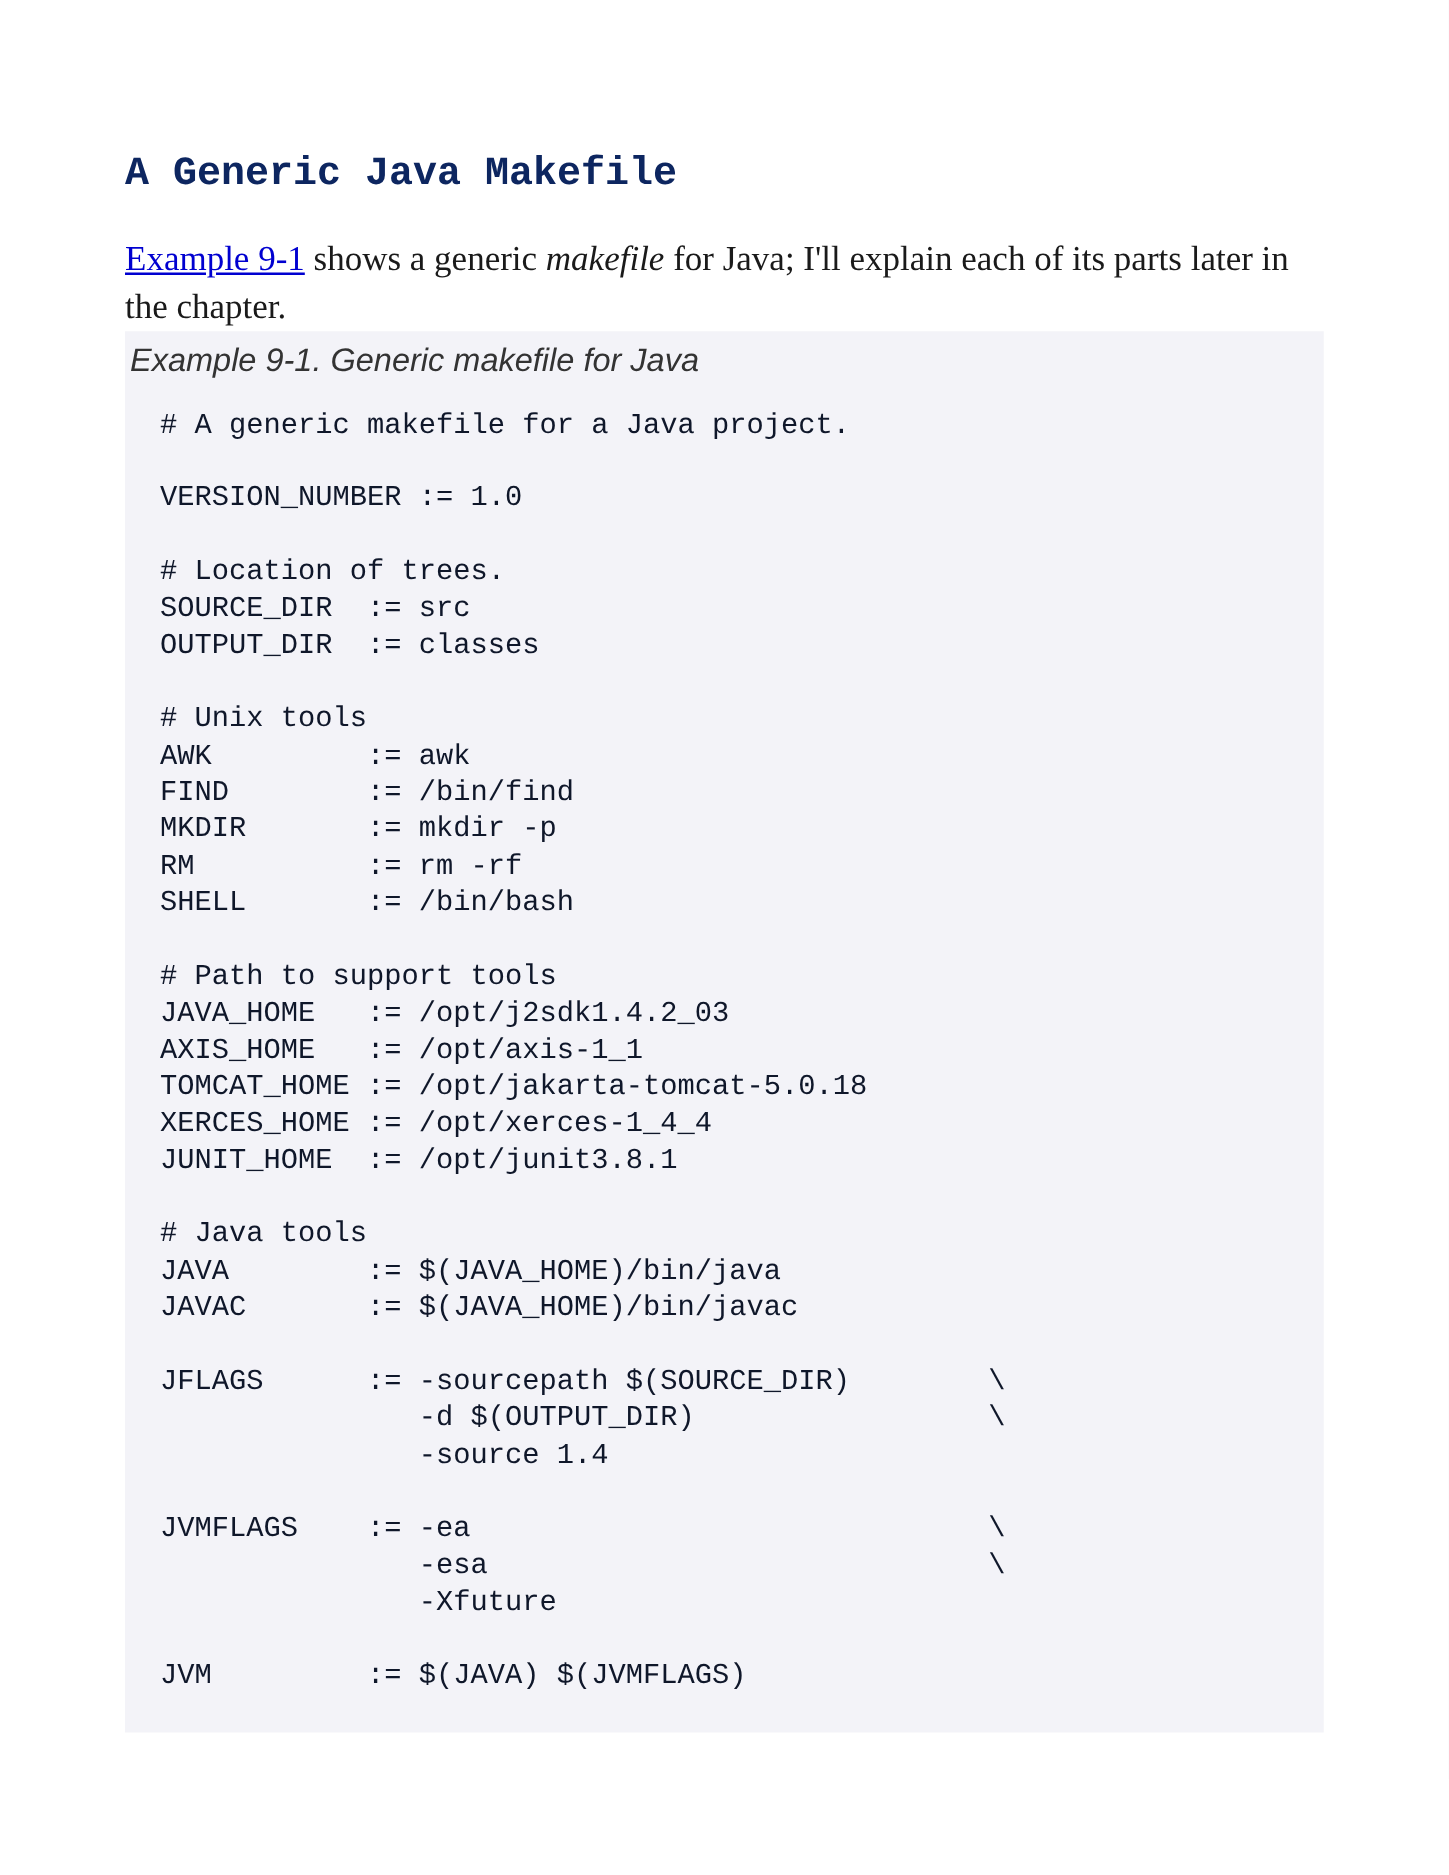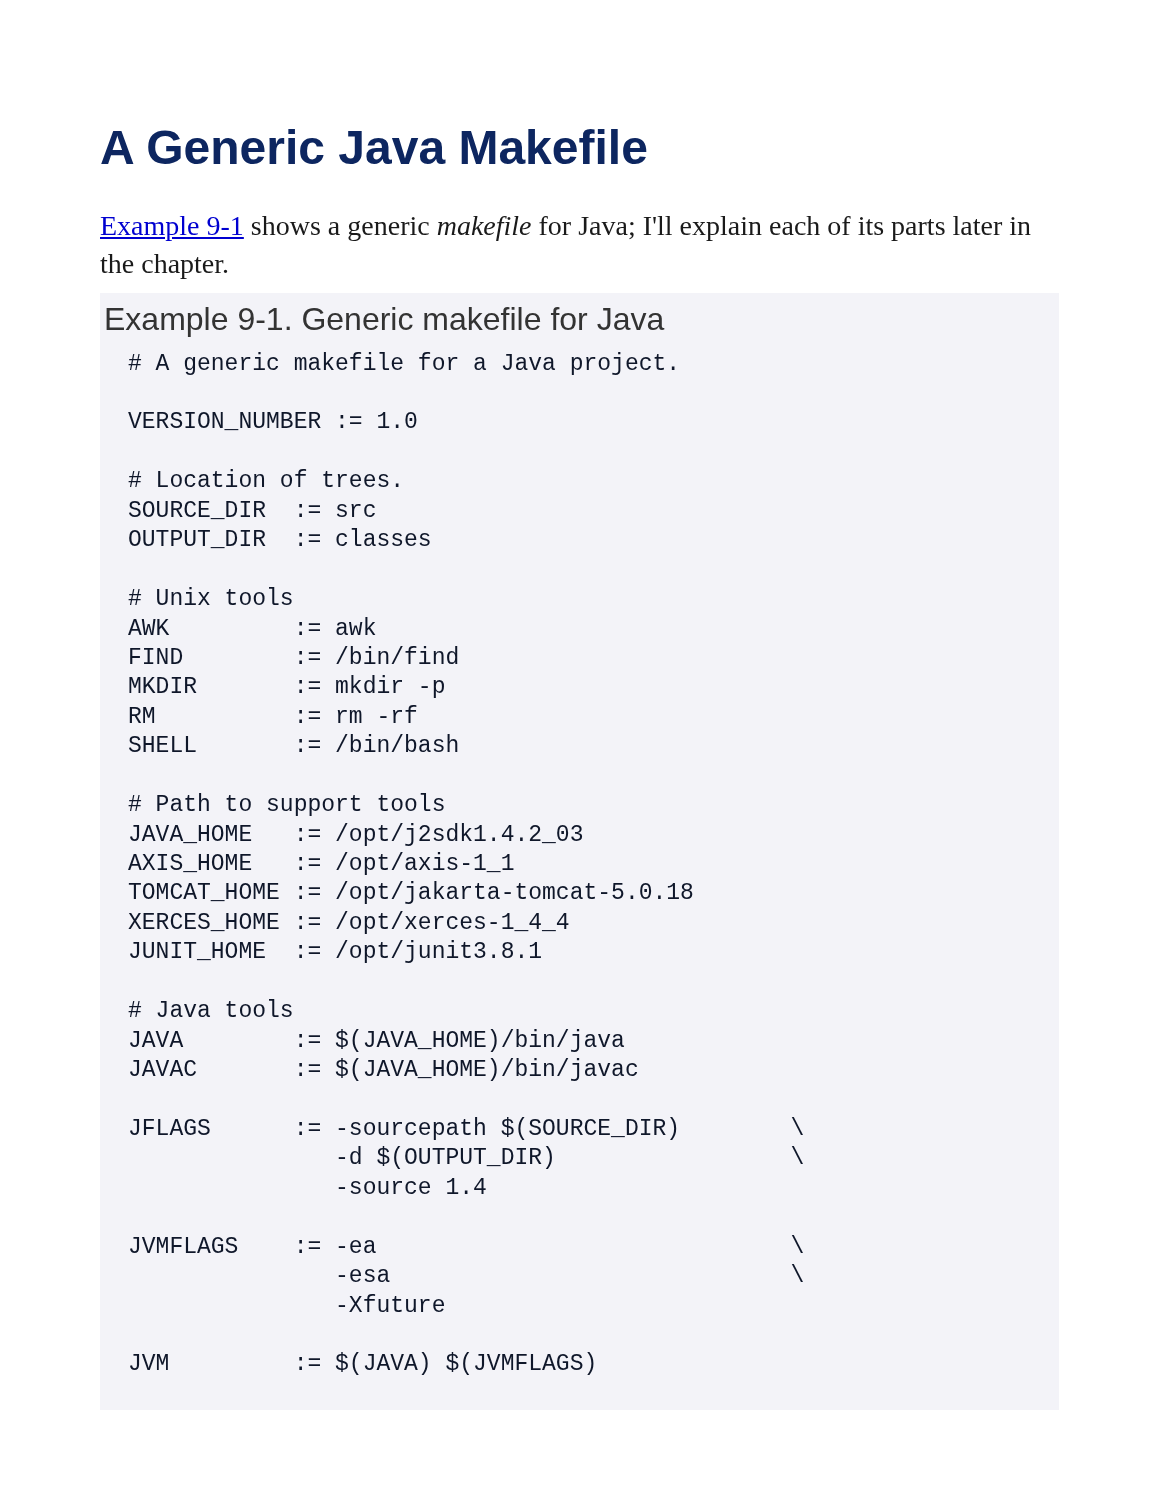--- a/index.html
+++ b/index.html
@@ -7,48 +7,48 @@
       padding: 0;
       box-sizing: border-box;
     }
     body {
       font-family: Georgia, 'Times New Roman', serif;
       background: #ffffff;
       padding: 120px 100px 60px 100px;
       width: 1159px;
     }
     h1 {
-      font-family: Liberation Sans, sans-serif;
+      font-family: Liberation Mono, monospace;
       font-weight: bold;
       color: #0d2660;
-      font-size: 48px;
+      font-size: 32px;
       margin-bottom: 32px;
     }
     .intro {
       font-size: 28px;
       color: #1a1a1a;
       line-height: 1.35;
-      margin-bottom: 10px;
     }
     .intro a {
       color: #0000d0;
       text-decoration: underline;
     }
     .intro em {
       font-style: italic;
     }
     .example-block {
       background: #f3f3f8;
       padding: 8px 0 30px 0;
     }
     .example-caption {
       font-family: Arial, Helvetica, sans-serif;
-      font-size: 32px;
+      font-style: italic;
+      font-size: 26px;
       color: #333333;
-      margin-bottom: 12px;
+      margin-bottom: 22px;
       padding-left: 4px;
     }
     pre {
       font-family: 'Courier New', Courier, monospace;
       font-size: 23px;
       color: #0f172a;
       line-height: 1.28;
       white-space: pre;
       padding-left: 28px;
     }

